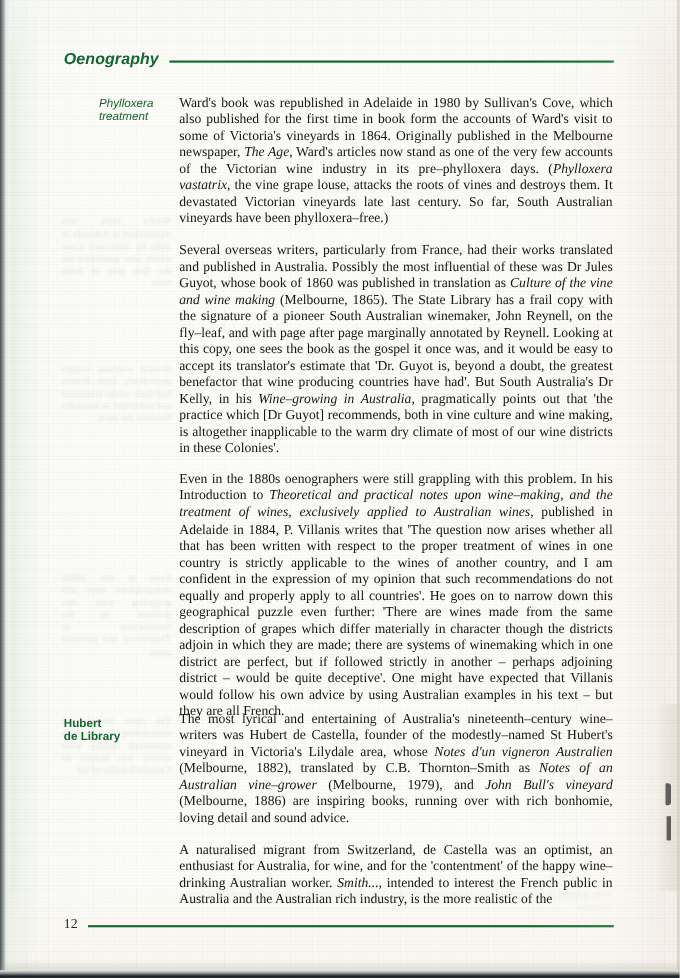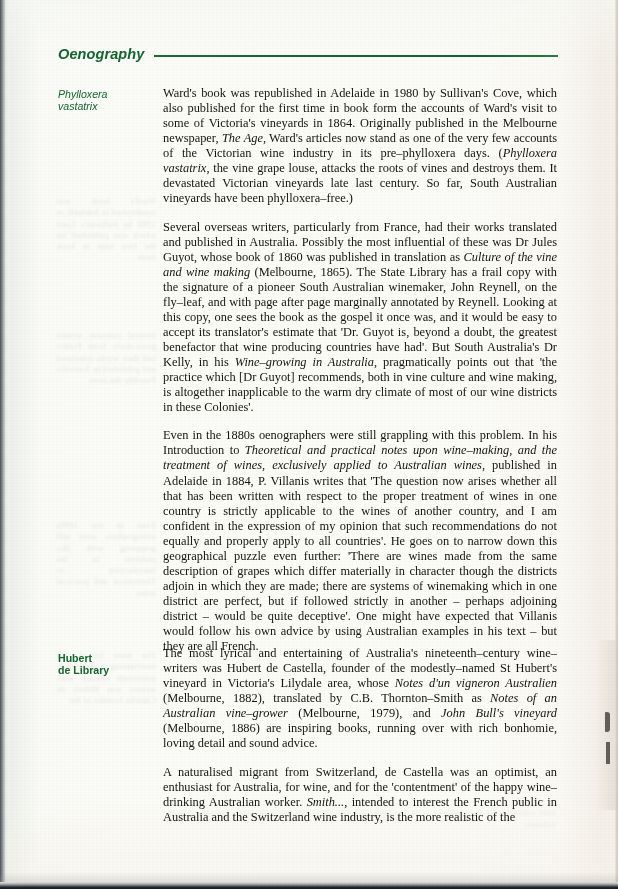--- a/index.html
+++ b/index.html
@@ -189,21 +189,21 @@
   .side-head {
     position: absolute;
     left: 58px;
     width: 100px;
     font-family: "Liberation Sans", sans-serif;
     font-size: 10.6px;
     line-height: 12.4px;
     color: #14662f;
     font-weight: bold;
   }
-  .side-head.italic { font-style: italic; font-weight: normal; }
+  .side-head.italic { font-style: italic; font-weight: normal; margin-left: 32px; }
 
   #side-phylloxera { top: 88px; }
   #side-castella { top: 652px; }
 
   #block-main { top: 86px; }
   #block-castella { top: 606px; margin-top: 40px; }
 
   
   .grain {
     position: absolute;
@@ -229,39 +229,43 @@
   <div class="ghost" id="ghost-d">The most lyrical and entertaining of Australia's nineteenth century wine writers was Hubert de Castella founder of the</div>
   <div class="ghost-band" id="ghost-wide">wine industry is the more realistic of the two books and John Bull's vineyard is the more charming of these volumes</div>
 
   <div class="header">
     <div class="header-title">Oenography</div>
     <div class="rule-green"></div>
   </div>
 
   <div class="side-head italic" id="side-phylloxera">
     <div>Phylloxera</div>
-    <div>vastatrix</div>
+    <div>treatment</div>
   </div>
 
   <div class="col" id="block-main">
       <p><span>Ward's book was republished in Adelaide in 1980 by Sullivan's Cove, which also published for the first time in book form the accounts of Ward's visit to some of Victoria's vineyards in 1864. Originally published in the Melbourne newspaper, </span><i>The Age</i><span>, Ward's articles now stand as one of the very few accounts of the Victorian wine industry in its pre–phylloxera days. (</span><i>Phylloxera vastatrix</i><span>, the vine grape louse, attacks the roots of vines and destroys them. It devastated Victorian vineyards late last century. So far, South Australian vineyards have been phylloxera–free.)</span></p>
       <p><span>Several overseas writers, particularly from France, had their works translated and published in Australia. Possibly the most influential of these was Dr Jules Guyot, whose book of 1860 was published in translation as </span><i>Culture of the vine and wine making</i><span> (Melbourne, 1865). The State Library has a frail copy with the signature of a pioneer South Australian winemaker, John Reynell, on the fly–leaf, and with page after page marginally annotated by Reynell. Looking at this copy, one sees the book as the gospel it once was, and it would be easy to accept its translator's estimate that 'Dr. Guyot is, beyond a doubt, the greatest benefactor that wine producing countries have had'. But South Australia's Dr Kelly, in his </span><i>Wine–growing in Australia</i><span>, pragmatically points out that 'the practice which [Dr Guyot] recommends, both in vine culture and wine making, is altogether inapplicable to the warm dry climate of most of our wine districts in these Colonies'.</span></p>
       <p><span>Even in the 1880s oenographers were still grappling with this problem. In his Introduction to </span><i>Theoretical and practical notes upon wine–making, and the treatment of wines, exclusively applied to Australian wines</i><span>, published in Adelaide in 1884, P. Villanis writes that 'The question now arises whether all that has been written with respect to the proper treatment of wines in one country is strictly applicable to the wines of another country, and I am confident in the expression of my opinion that such recommendations do not equally and properly apply to all countries'. He goes on to narrow down this geographical puzzle even further: 'There are wines made from the same description of grapes which differ materially in character though the districts  adjoin in which they are made; there are systems of winemaking which in one district are perfect, but if followed strictly in another – perhaps adjoining district – would be quite deceptive'. One might have expected that Villanis would follow his own advice by using Australian examples in his text – but they are all French.</span></p>
     </div>
 
   <div class="side-head" id="side-castella">
     <div>Hubert</div>
     <div>de Library</div>
   </div>
 
   <div class="col" id="block-castella">
       <p><span>The most lyrical and entertaining of Australia's nineteenth–century wine–writers was Hubert de Castella, founder of the modestly–named St Hubert's vineyard in Victoria's Lilydale area, whose </span><i>Notes d'un vigneron Australien</i><span> (Melbourne, 1882), translated by C.B. Thornton–Smith as </span><i>Notes of an Australian vine–grower</i><span> (Melbourne, 1979), and </span><i>John Bull's vineyard</i><span> (Melbourne, 1886) are inspiring books, running over with rich bonhomie, loving detail and sound advice.</span></p>
-      <p><span>A naturalised migrant from Switzerland, de Castella was an optimist, an enthusiast for Australia, for wine, and for the 'contentment' of the happy wine–drinking Australian worker. </span><i>Smith...</i><span>, intended to interest the French public in Australia and the Switzerland wine industry, is the more realistic of the</span></p>
+      <p><span>A naturalised migrant from Switzerland, de Castella was an optimist, an enthusiast for Australia, for wine, and for the 'contentment' of the happy wine–drinking Australian worker. </span><i>Smith...</i><span>, intended to interest the French public in Australia and the Australian rich industry, is the more realistic of the</span></p>
     </div>
 
+  <div class="footer">
+    <div class="folio">12</div>
+    <div class="rule-green"></div>
+  </div>
 
   <div class="curl-soft"></div>
   <div class="curl-mark" id="curl1"></div>
   <div class="curl-mark" id="curl2"></div>
   <div class="edge-right"></div>
   <div class="edge-left"></div>
   <div class="edge-left2"></div>
   <div class="edge-bottom-shadow"></div>
   <div class="edge-bottom"></div>
 

